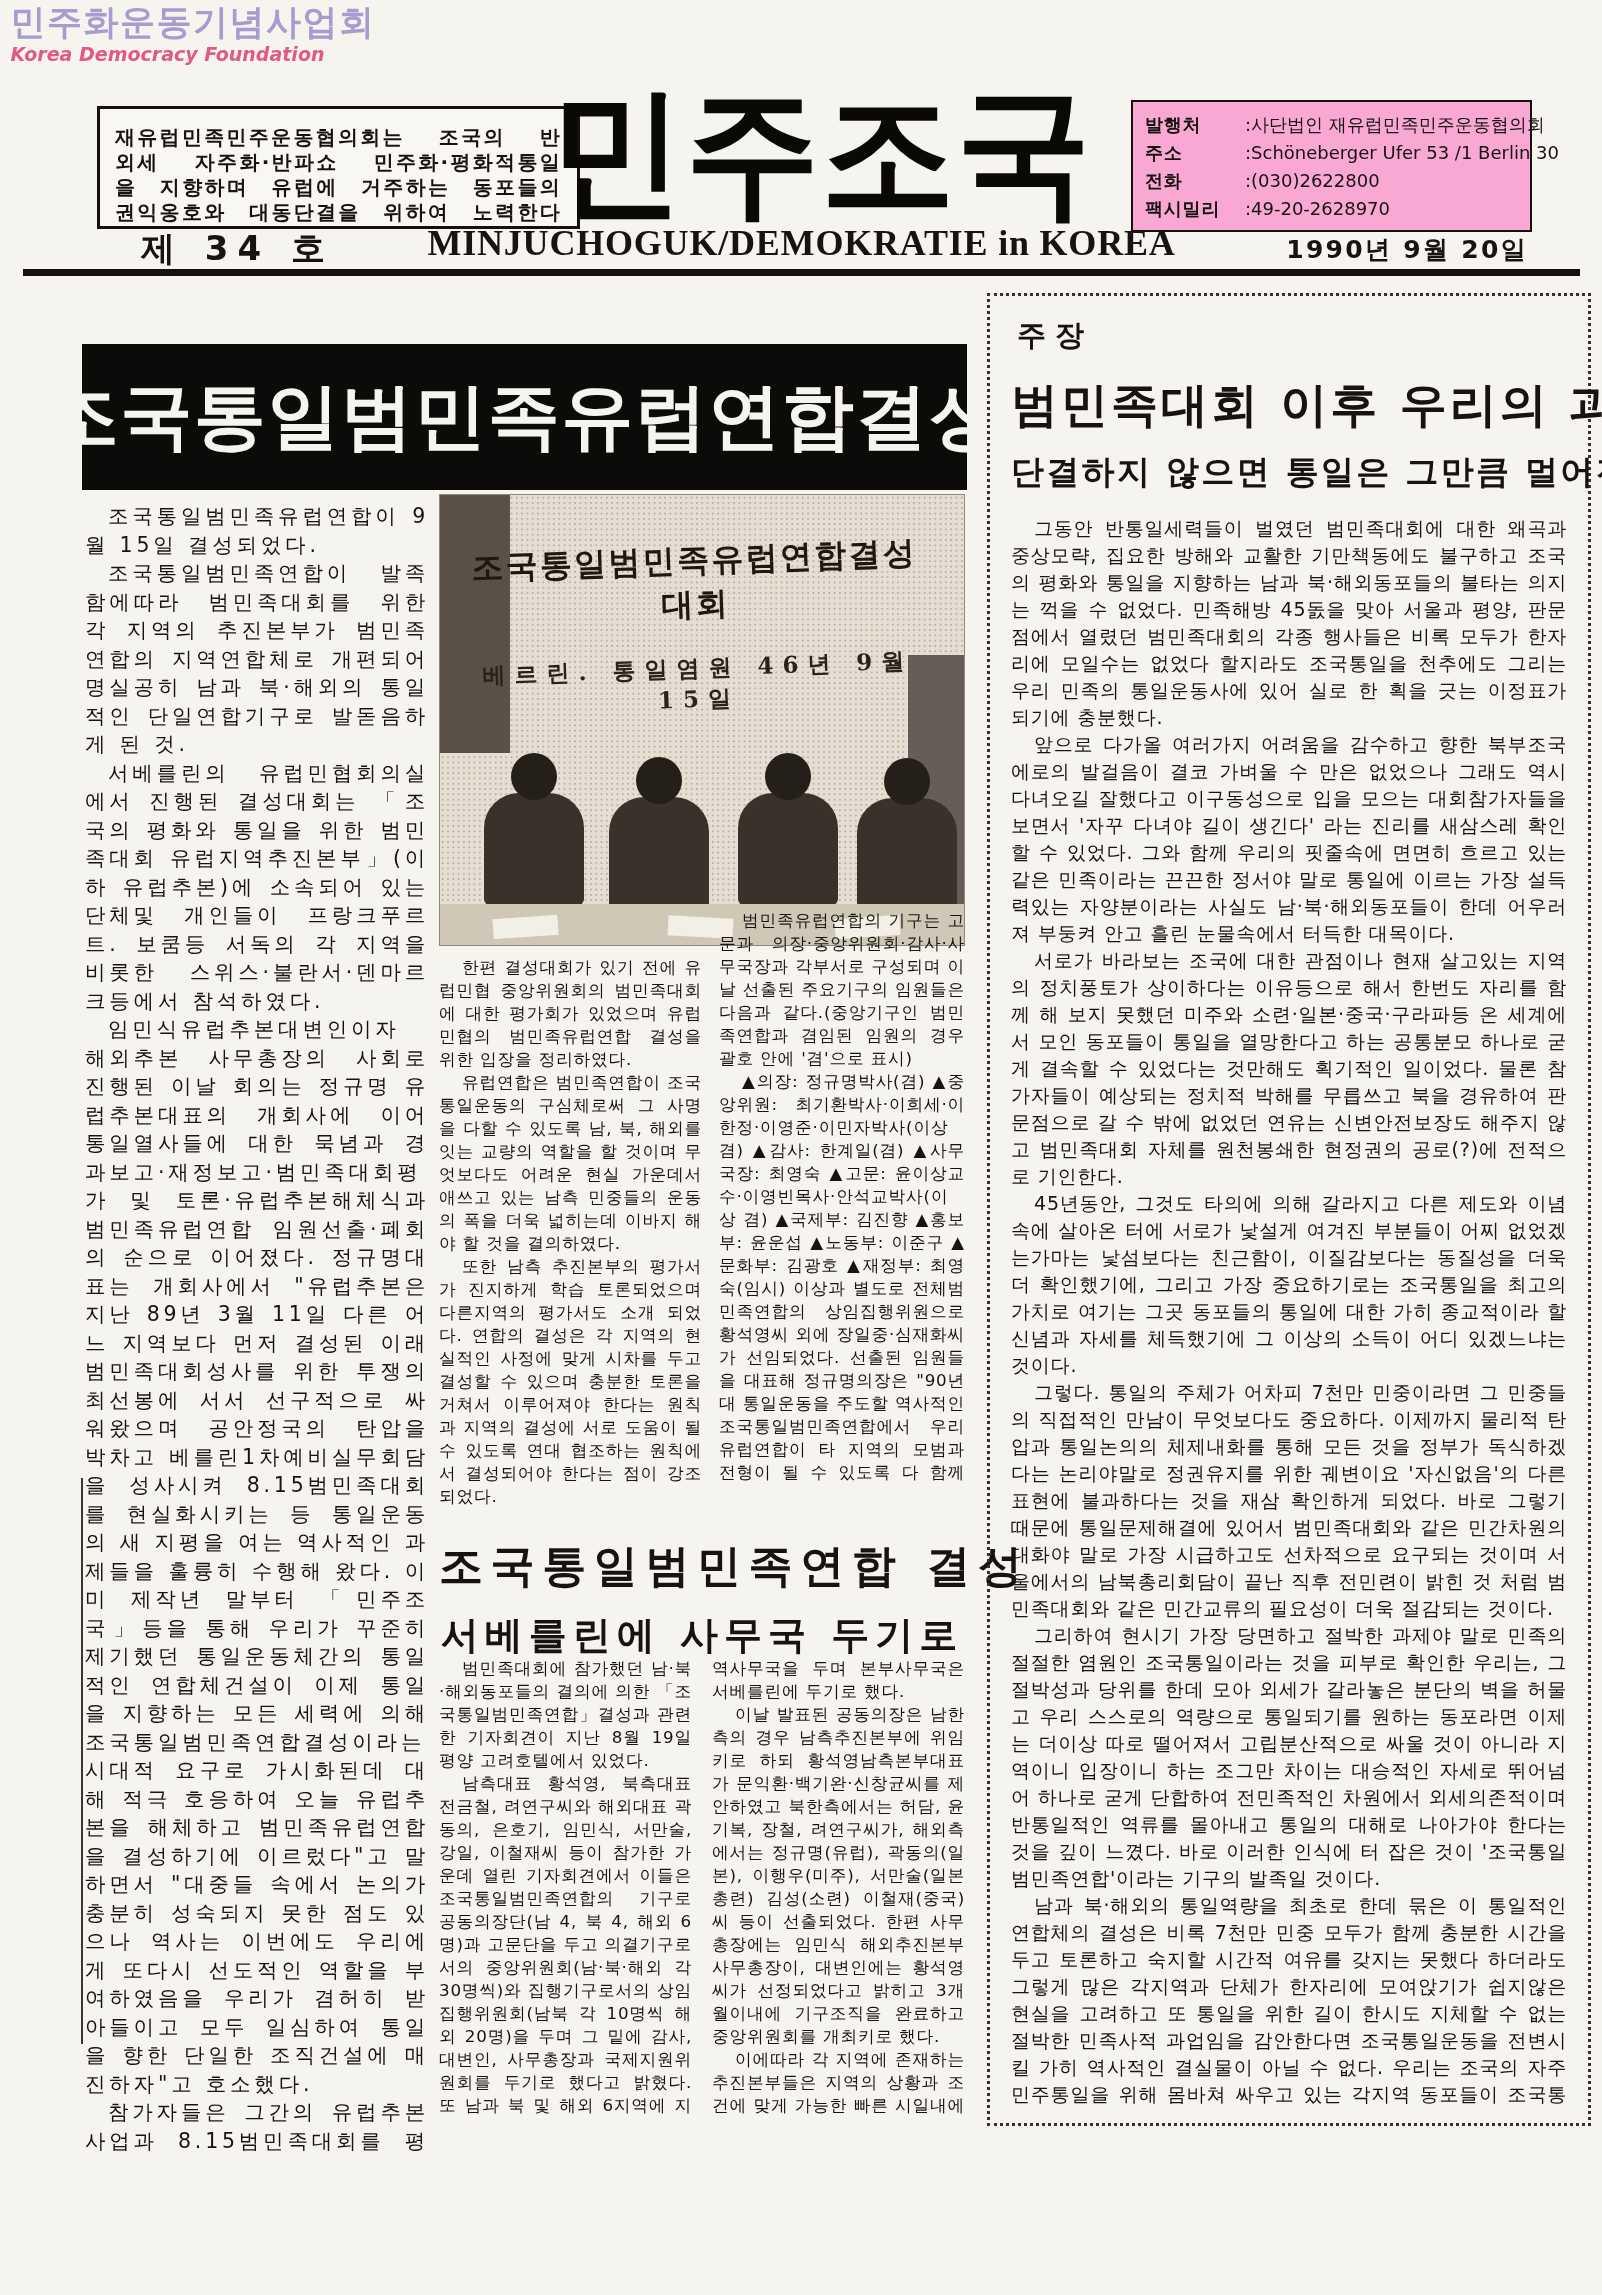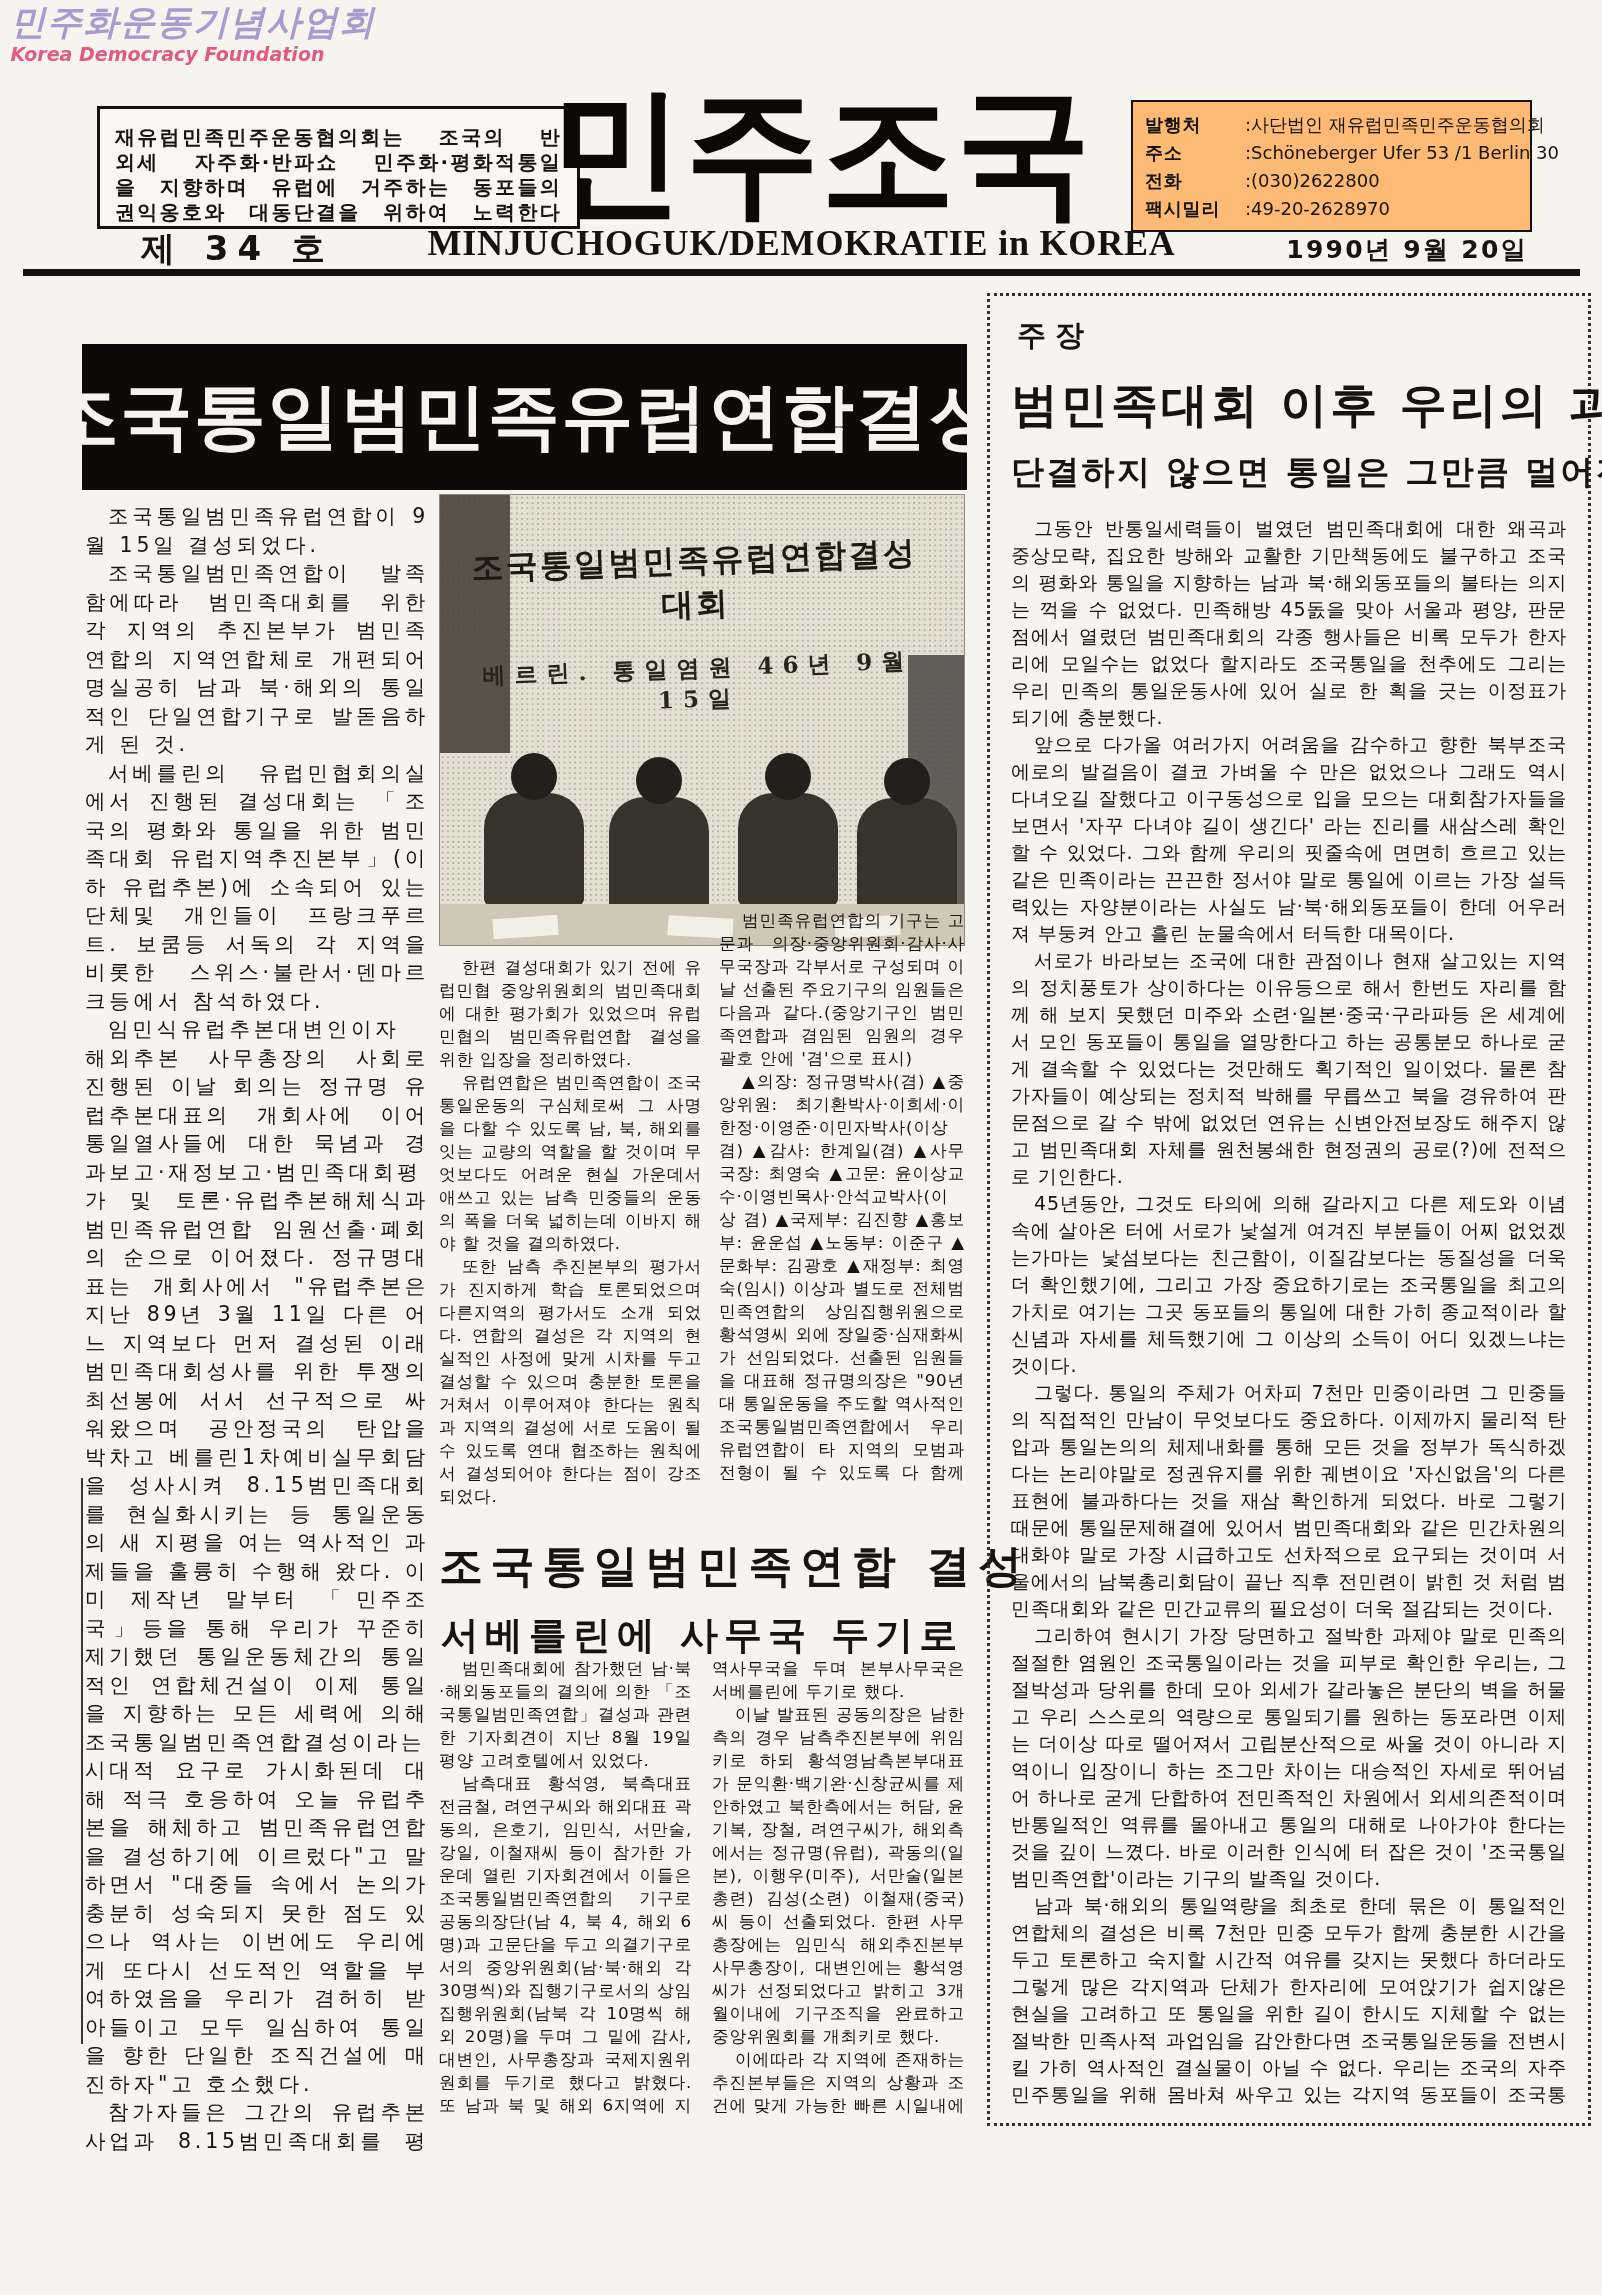--- a/index.html
+++ b/index.html
@@ -1,33 +1,33 @@
 <!DOCTYPE html>
 <html style="font-size:12px"><head>
 <meta charset="utf-8">
 <style>
   html,body{margin:0;padding:0;background:#d8d4cc;}
   .page{position:relative;width:1602px;height:2295px;background:#f6f4ee;color:#171310;
         font-family:"DejaVu Sans","Liberation Sans",sans-serif;overflow:hidden;}
   .abs{position:absolute;}
   
   .wm{left:10.6px;top:3px;}
-  .wm-kr{font-family:"DejaVu Serif",serif;font-style:italic;font-weight:bold;
+  .wm-kr{font-family:"DejaVu Serif",serif;font-weight:bold;
          font-size:35px;color:#a89bcd;letter-spacing:1.5px;line-height:38px;}
   .wm-en{font-size:19px;color:#e05a86;font-weight:bold;font-style:italic;margin-top:1.5px;}
   
   .mission-box{left:97px;top:106px;width:483px;height:123px;border:3px solid #15120e;
                padding:16px 15px;box-sizing:border-box;background:#f9f7f1;}
   .mission-line{font-size:20px;font-weight:bold;line-height:25px;letter-spacing:2.3px;
                 text-align:justify;text-align-last:justify;white-space:nowrap;}
   .masthead{left:532px;top:70px;width:578px;height:167px;text-align:center;
             font-family:"DejaVu Serif",serif;font-weight:bold;font-size:134px;line-height:163px;
             letter-spacing:1.5px;color:#0b0906;transform:scaleY(1.05);}
   .pub-box{left:1131px;top:100px;width:401px;height:132px;border:2.3px solid #15120e;
-           padding:9px 12px;box-sizing:border-box;background:#fdba74;}
+           padding:9px 12px;box-sizing:border-box;background:#f9a8d4;}
   .pub-row{display:flex;line-height:28px;font-size:18px;}
   .pub-label{width:100px;font-weight:bold;letter-spacing:0.8px;flex:none;}
   .pub-value{flex:1;white-space:nowrap;}
   .issue-no{left:141px;top:226px;font-size:34px;font-weight:bold;letter-spacing:9px;}
   .latin-title{left:319px;top:222px;width:965px;text-align:center;
                font-family:"Liberation Serif","DejaVu Serif",serif;font-size:36px;font-weight:bold;
                letter-spacing:0.8px;}
   .issue-date{left:1285px;top:233px;width:243px;text-align:right;font-size:25px;font-weight:bold;letter-spacing:2.3px;}
   .rule{left:23px;top:269px;width:1557px;height:6.8px;background:#15120e;}
   

